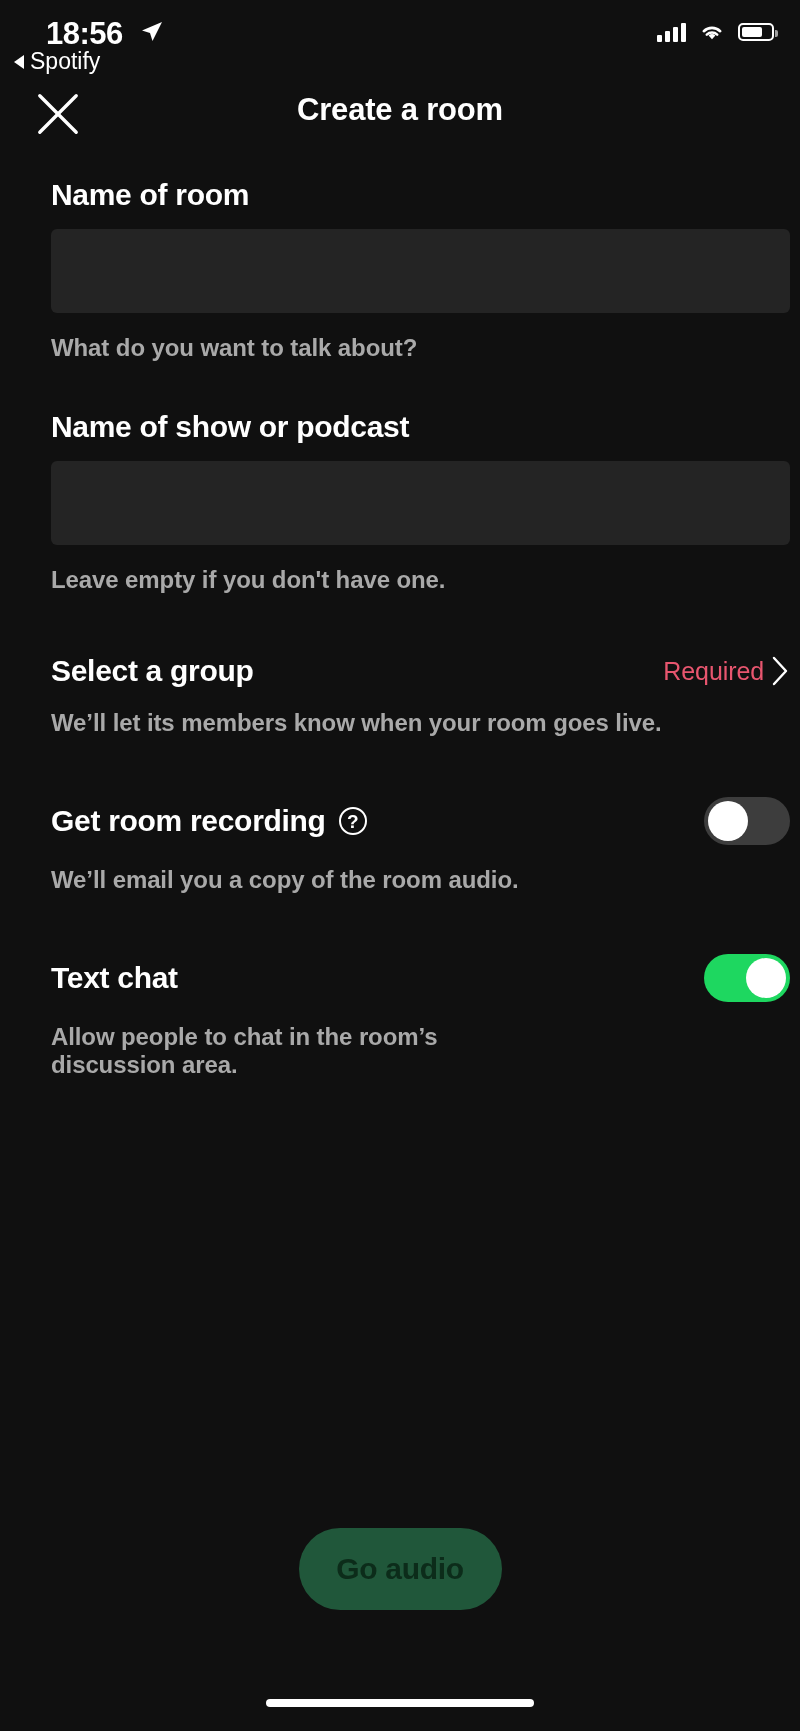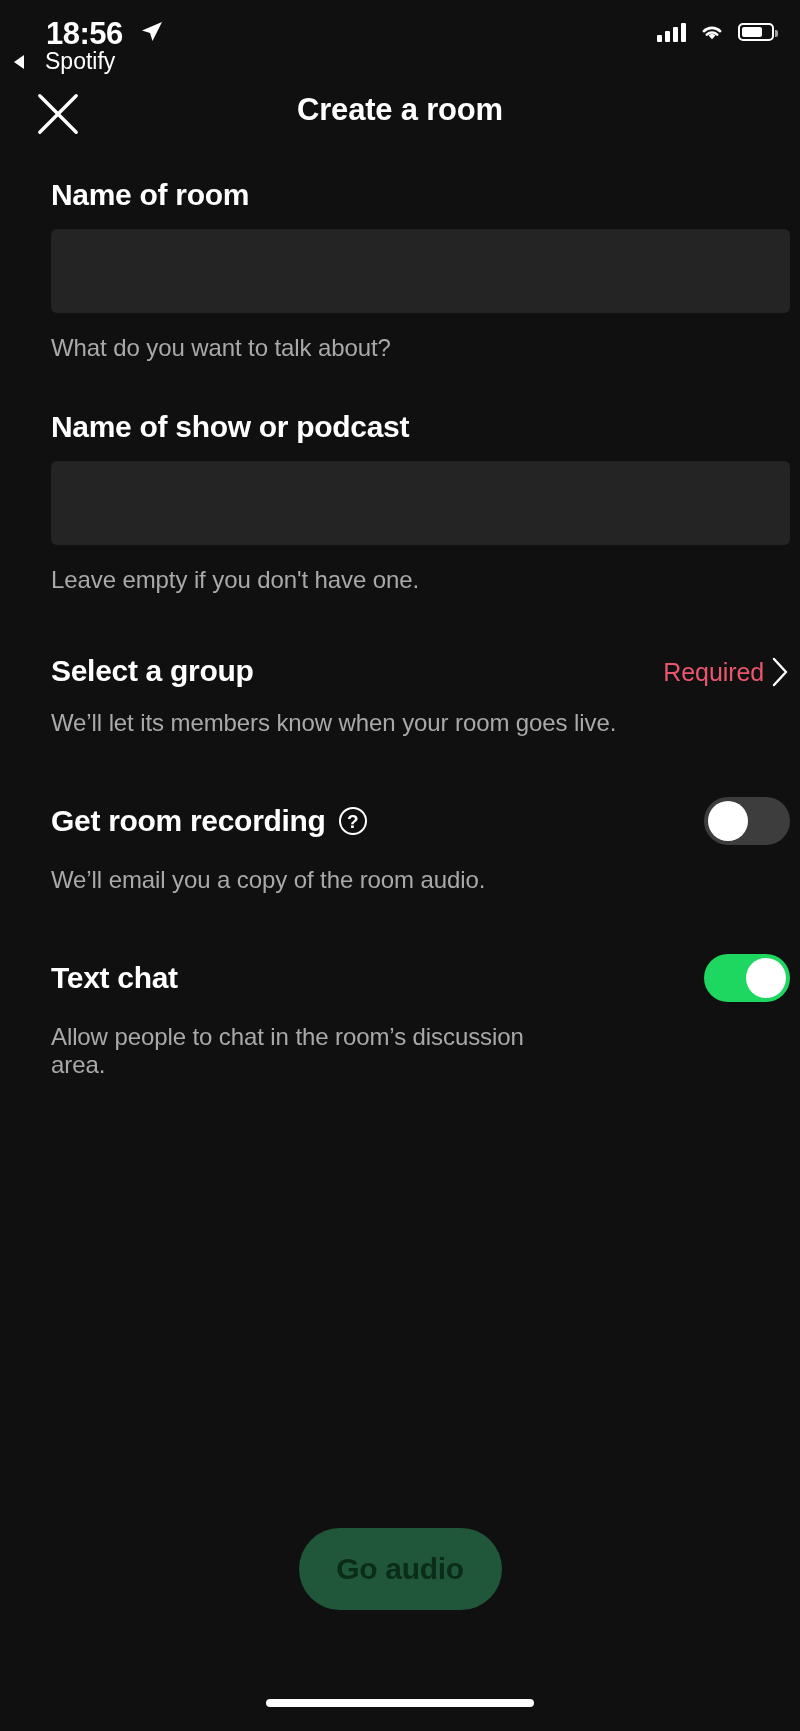--- a/index.html
+++ b/index.html
@@ -20,21 +20,21 @@
     font-size:31px; font-weight:700; color:#ffffff;
     letter-spacing:-0.5px;
   }
   .sb-loc {
     position:absolute; left:140px; top:20px;
     width:24px; height:24px;
   }
   .sb-back {
     position:absolute; left:14px; top:48px;
     font-size:23px; color:#ffffff; font-weight:400;
-    display:flex; align-items:center; gap:21px;
+    display:flex; align-items:center; gap:6px;
   }
   .sb-back .tri {
     display:inline-block;
     width:0; height:0;
     border-top:7px solid transparent;
     border-bottom:7px solid transparent;
     border-right:10px solid #ffffff;
   }
   .sb-right {
     position:absolute; right:26px; top:22px;
@@ -75,29 +75,29 @@
     font-size:30px; font-weight:700; color:#ffffff; letter-spacing:-0.3px;
     margin-bottom:17px;
   }
   .text-input {
     width:739px; height:84px; background:#242424; border:none; border-radius:6px;
     color:#ffffff; font-size:25px; font-family:"Liberation Sans", sans-serif;
     padding:0 18px; outline:none; display:block;
   }
   .text-input::placeholder { color:#6a6a6a; }
   .helper {
-    font-size:24px; color:#a9a9a9; margin-top:21px; letter-spacing:-0.1px;
+    font-size:24px; color:#a9a9a9; margin-top:21px; letter-spacing:-0.1px;font-weight:bold;
   }
 
   .gap-1 { height:48px; }
   .gap-2 { height:60px; }
 
   
   .select-row {
-    display:flex; align-items:flex-end; justify-content:space-between;
+    display:flex; align-items:center; justify-content:space-between;
     width:739px; cursor:pointer;
   }
   .row-title {
     font-size:30px; font-weight:700; color:#ffffff; letter-spacing:-0.3px;
     display:flex; align-items:center; gap:13px;
   }
   .required-wrap { display:flex; align-items:center; gap:6px; }
   .required-text { font-size:25px; color:#e8566f; letter-spacing:-0.1px; }
   .chev { width:20px; height:32px; }
 

